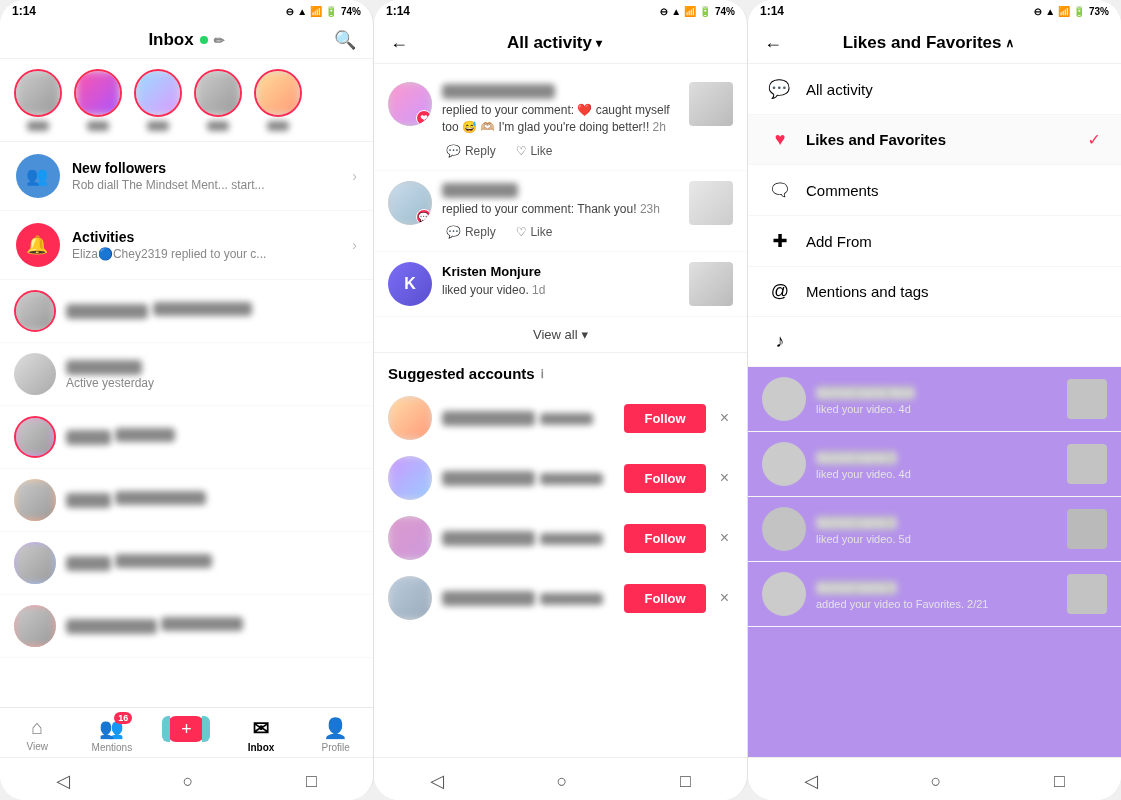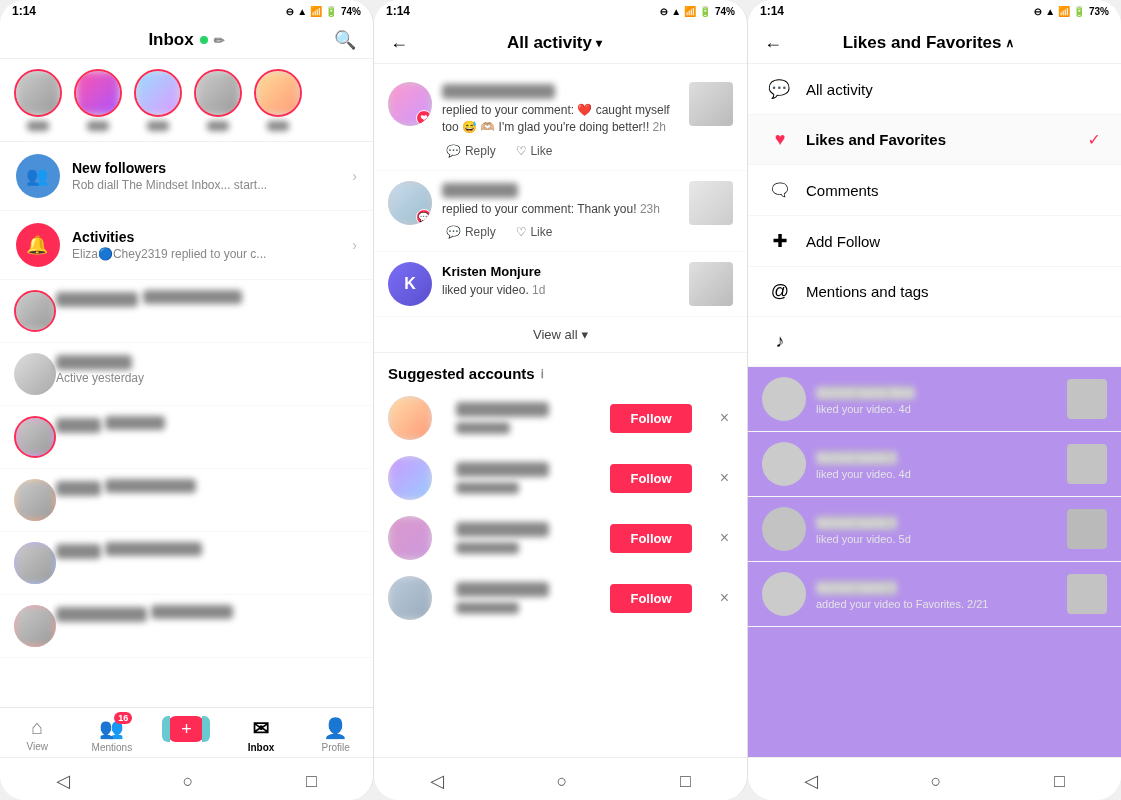--- a/index.html
+++ b/index.html
@@ -122,24 +122,24 @@
     .icon-followers { background: #4a90d9; }
     .icon-activities { background: #fe2c55; }
     .inbox-section-text { flex: 1; }
     .inbox-section-title { font-size: 14px; font-weight: 600; }
     .inbox-section-sub { font-size: 12px; color: #888; margin-top: 2px; }
     .chevron { color: #bbb; font-size: 14px; }
 
     .message-list { flex: 1; overflow-y: auto; }
     .message-item {
       display: flex;
-      align-items: flex-start;
+      align-items: center;
       padding: 10px 14px;
       border-bottom: 1px solid #f8f8f8;
-      gap: 0;
+      gap: 10px;
     }
     .msg-avatar {
       width: 42px; height: 42px;
       border-radius: 50%;
       background: #ccc;
       flex-shrink: 0;
       overflow: hidden;
     }
     .msg-avatar.with-ring { border: 2px solid #fe2c55; }
     .msg-content { flex: 1; min-width: 0; }
@@ -319,21 +319,21 @@
       display: flex;
       align-items: center;
       gap: 6px;
     }
     .info-icon { font-size: 12px; color: #888; }
 
     .suggested-item {
       display: flex;
       align-items: center;
       padding: 8px 14px;
-      gap: 24px;
+      gap: 10px;
     }
     .sug-avatar {
       width: 44px; height: 44px;
       border-radius: 50%;
       background: #ddd;
       flex-shrink: 0;
       overflow: hidden;
     }
     .sug-info { flex: 1; min-width: 0; }
     .sug-name { font-size: 13px; font-weight: 600; }
@@ -498,21 +498,21 @@
       <span class="story-label blur-text">user5</span>
     </div>
   </div>
 
   <div class="inbox-section">
     <div class="inbox-section-icon icon-followers">
       <span style="color:#fff;font-size:18px">👥</span>
     </div>
     <div class="inbox-section-text">
       <div class="inbox-section-title">New followers</div>
-      <div class="inbox-section-sub">Rob diall The Mindset Inbox... start...</div>
+      <div class="inbox-section-sub">Rob diall The Mindset Ment... start...</div>
     </div>
     <span class="chevron">›</span>
   </div>
 
   <div class="inbox-section">
     <div class="inbox-section-icon icon-activities">
       <span style="color:#fff;font-size:18px">🔔</span>
     </div>
     <div class="inbox-section-text">
       <div class="inbox-section-title">Activities</div>
@@ -800,21 +800,21 @@
       <span class="d-check">✓</span>
     </div>
 
     <div class="dropdown-item">
       <span class="d-icon">🗨</span>
       <span class="d-label">Comments</span>
     </div>
 
     <div class="dropdown-item">
       <span class="d-icon">✚</span>
-      <span class="d-label">Add Follow</span>
+      <span class="d-label">Add From</span>
     </div>
 
     <div class="dropdown-item">
       <span class="d-icon">@</span>
       <span class="d-label">Mentions and tags</span>
     </div>
 
     <div class="dropdown-item">
       <span class="d-icon">♪</span>
     </div>

